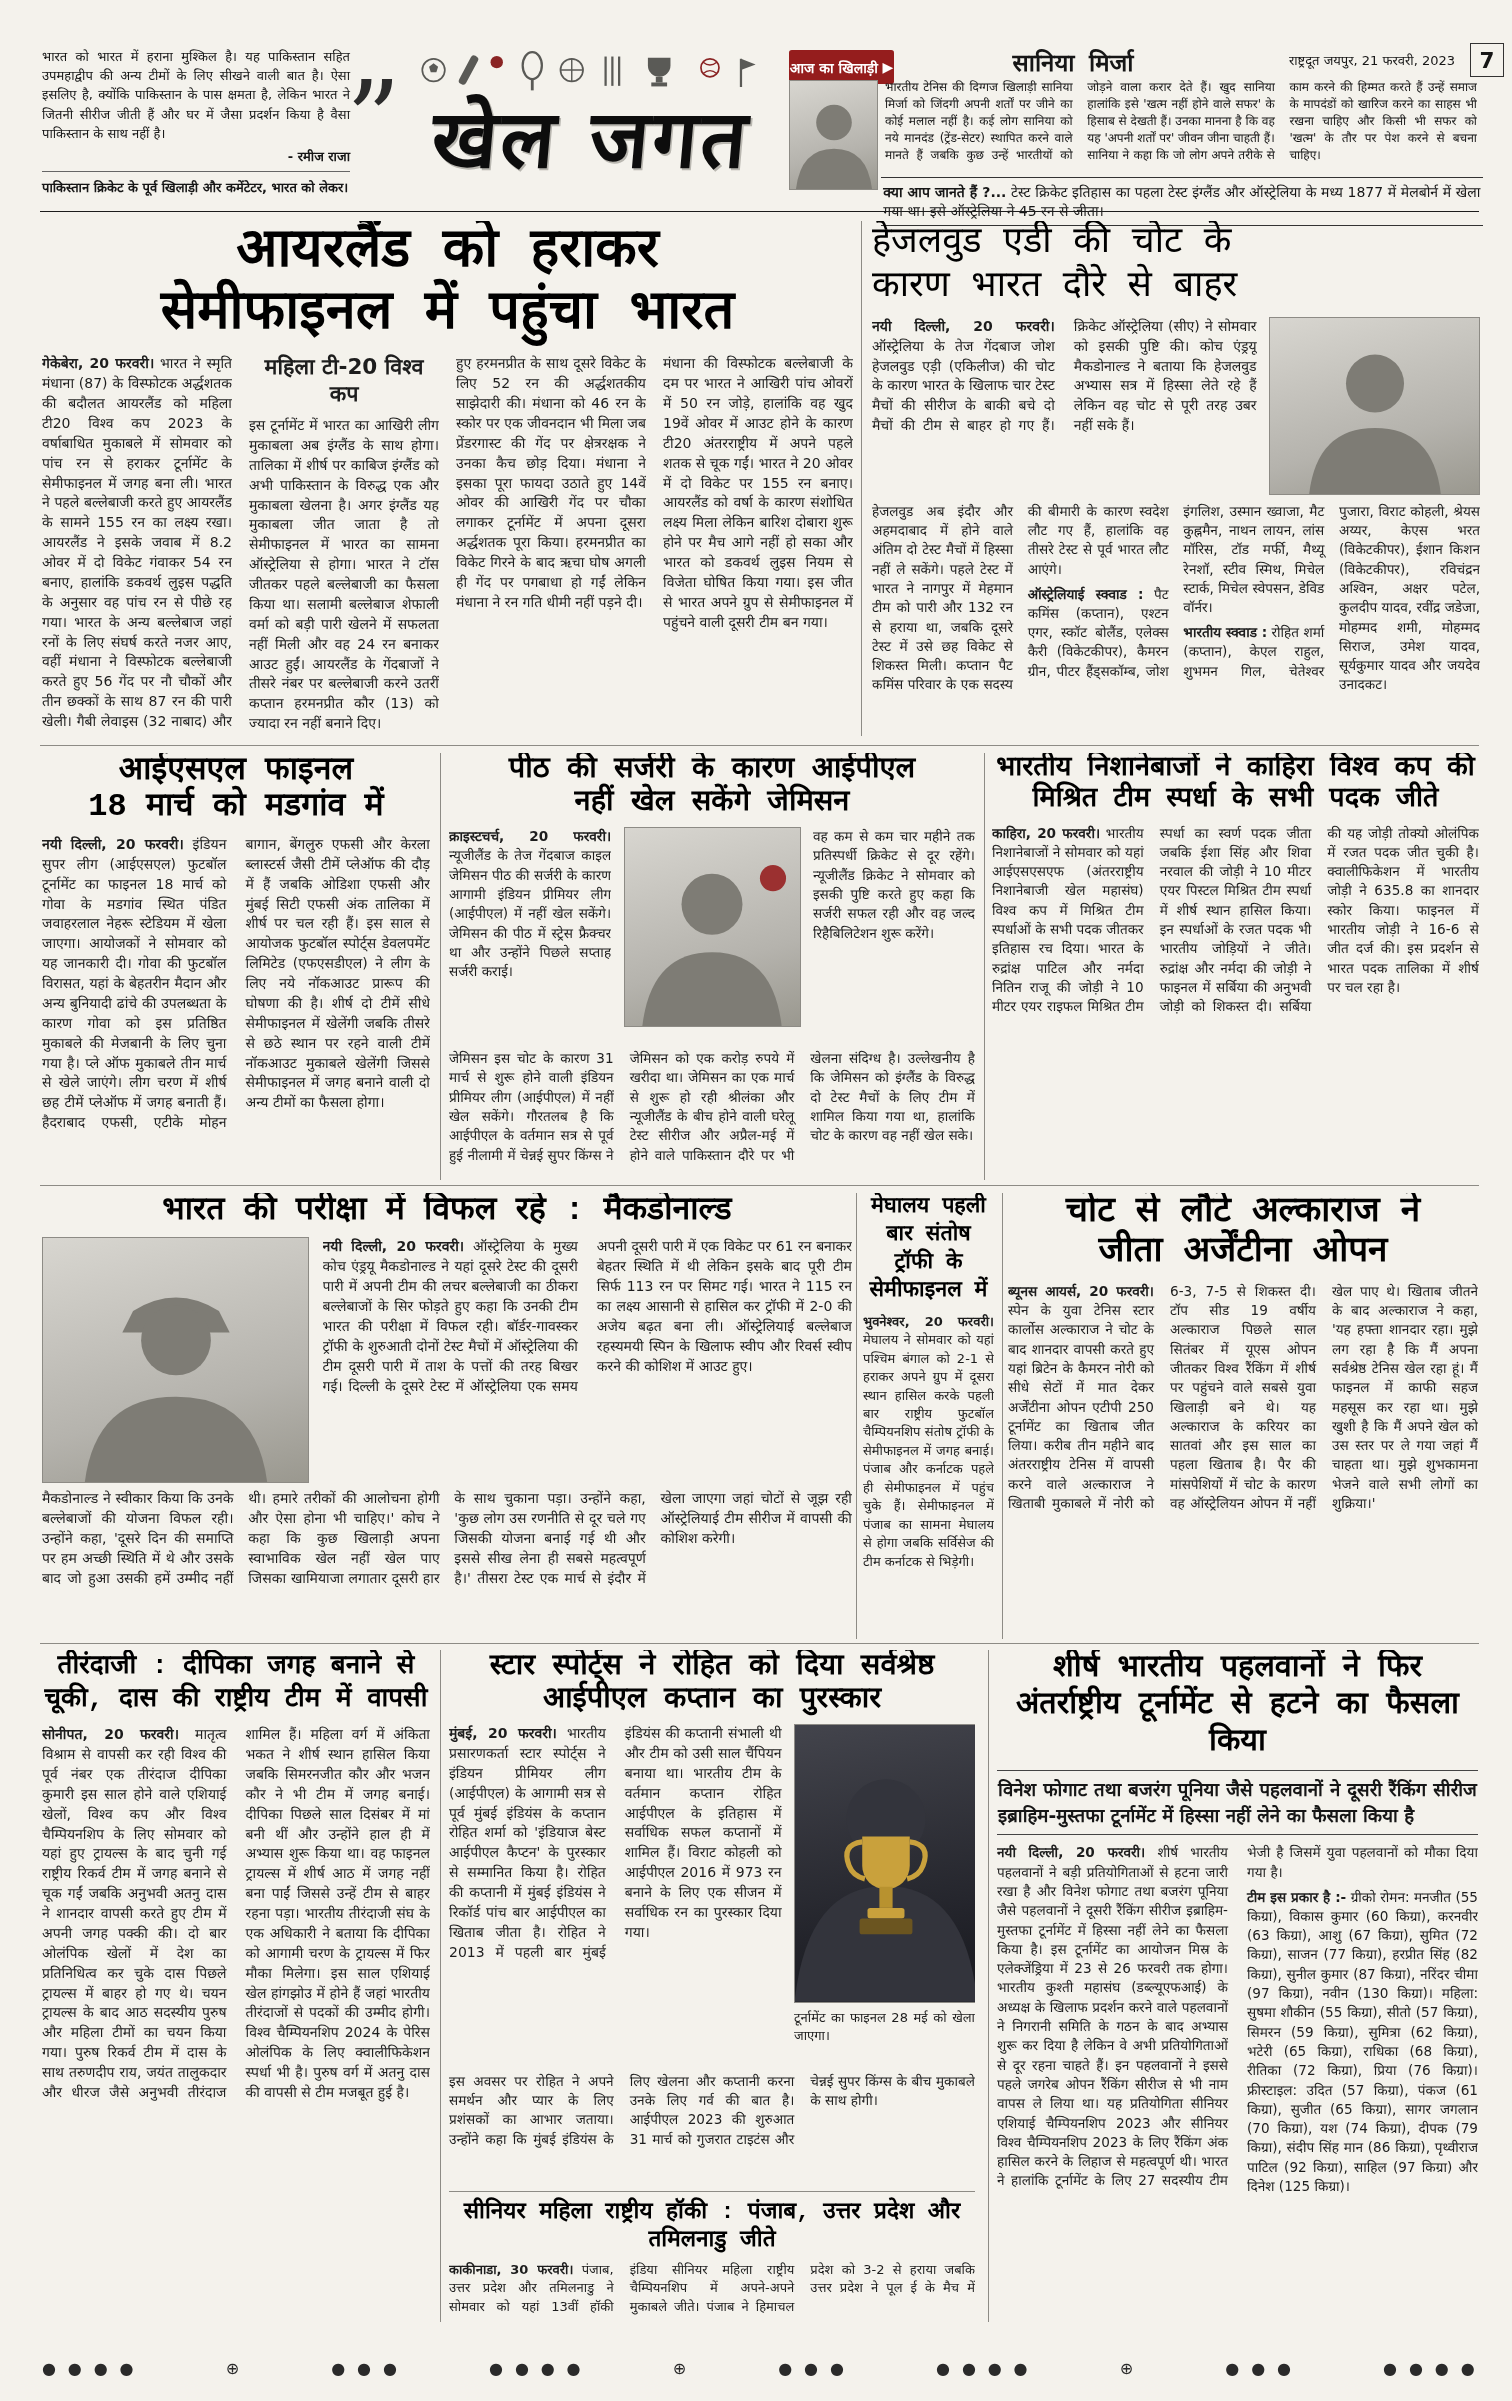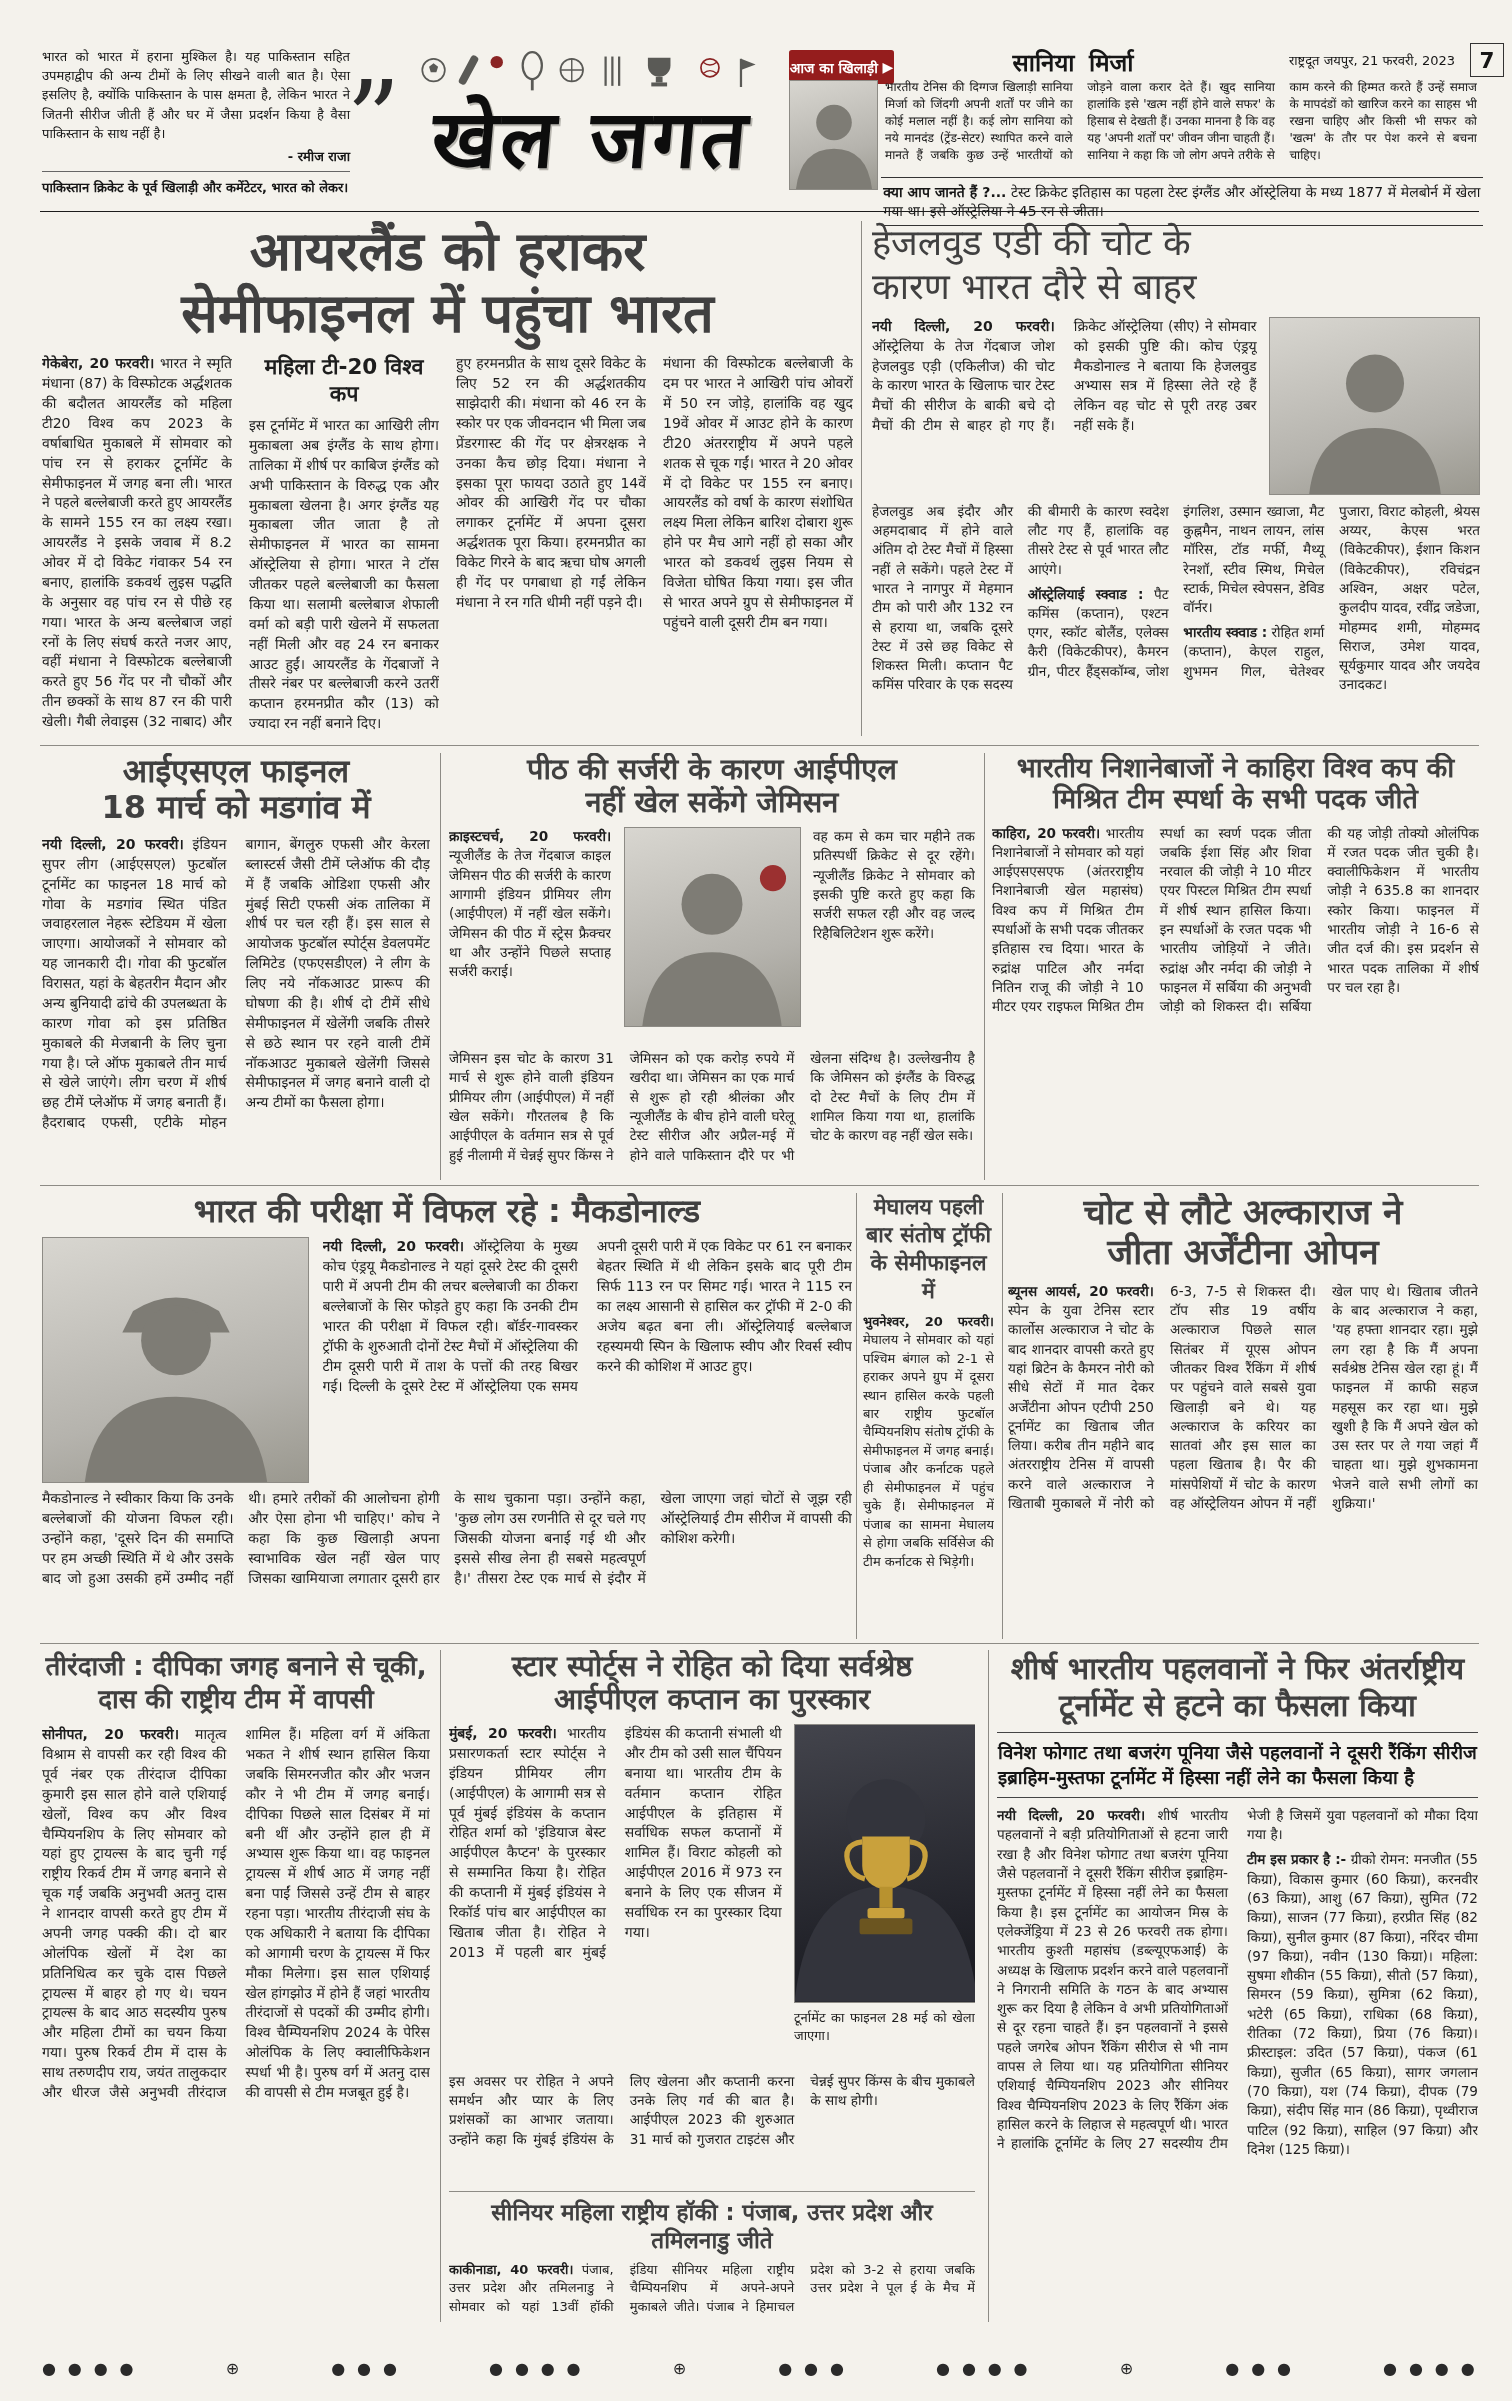--- a/index.html
+++ b/index.html
@@ -4,21 +4,21 @@
 <style>
   html,body{margin:0;padding:0;background:#c9c7c1;}
   .page{position:relative;width:1512px;height:2401px;background:#f4f2ec;
         font-family:"DejaVu Sans","Liberation Sans",sans-serif;color:#161616;overflow:hidden;}
   
   .rule-h{position:absolute;border-top:0.6px solid #8d8b85;height:0;}
   .rule-h.thick{border-top:1.7px solid #1c1c1c;}
   .rule-v{position:absolute;border-left:0.6px solid #8d8b85;width:0;}
   
   .article{position:absolute;overflow:hidden;}
-  .headline{font-weight:bold;text-align:center;color:#404040;line-height:1.14;}
+  .headline{font-weight:bold;text-align:center;color:#000000;line-height:1.14;font-family:Liberation Mono, monospace;}
   .body-text{font-size:14px;line-height:1.42;text-align:justify;color:#1d1d1d;}
   .dateline{font-weight:bold;}
   .cols-2{columns:2;column-gap:19px;}
   .cols-3{columns:3;column-gap:16px;}
   .cols-4{columns:4;column-gap:14.7px;}
   .clip{overflow:hidden;}
   
   .photo{position:relative;background:linear-gradient(165deg,#d8d6d0 0%,#b5b3ad 65%,#9a988f 100%);
          overflow:hidden;flex-shrink:0;border:0.6px solid #8d8b85;}
   .photo svg.sil-svg{position:absolute;bottom:0;left:50%;transform:translateX(-50%);height:88%;}
@@ -357,21 +357,21 @@
       </div>
     </div>
     <div class="body-text cols-3 a10-rest clip">
       <span>इस अवसर पर रोहित ने अपने समर्थन और प्यार के लिए प्रशंसकों का आभार जताया। उन्होंने कहा कि मुंबई इंडियंस के लिए खेलना और कप्तानी करना उनके लिए गर्व की बात है। आईपीएल 2023 की शुरुआत 31 मार्च को गुजरात टाइटंस और चेन्नई सुपर किंग्स के बीच मुकाबले के साथ होगी।</span>
     </div>
   </div>
 
   <div class="article a12">
     <div class="headline">सीनियर महिला राष्ट्रीय हॉकी : पंजाब, उत्तर प्रदेश और तमिलनाडु जीते</div>
     <div class="body-text cols-3 clip">
-      <b class="dateline">काकीनाडा, 40 फरवरी।</b>
+      <b class="dateline">काकीनाडा, 30 फरवरी।</b>
       <span>पंजाब, उत्तर प्रदेश और तमिलनाडु ने सोमवार को यहां 13वीं हॉकी इंडिया सीनियर महिला राष्ट्रीय चैम्पियनशिप में अपने-अपने मुकाबले जीते। पंजाब ने हिमाचल प्रदेश को 3-2 से हराया जबकि उत्तर प्रदेश ने पूल ई के मैच में ओडिशा को मात दी। तमिलनाडु ने पुडुचेरी को 3-0 से शिकस्त दी।</span>
     </div>
   </div>
 
   <div class="rule-v" style="left:988px;top:1650px;height:672px;"></div>
 
   <div class="article a11">
     <div class="headline">शीर्ष भारतीय पहलवानों ने फिर अंतर्राष्ट्रीय टूर्नामेंट से हटने का फैसला किया</div>
     <div class="a11-intro">विनेश फोगाट तथा बजरंग पूनिया जैसे पहलवानों ने दूसरी रैंकिंग सीरीज इब्राहिम-मुस्तफा टूर्नामेंट में हिस्सा नहीं लेने का फैसला किया है</div>
     <div class="body-text cols-2 clip">

